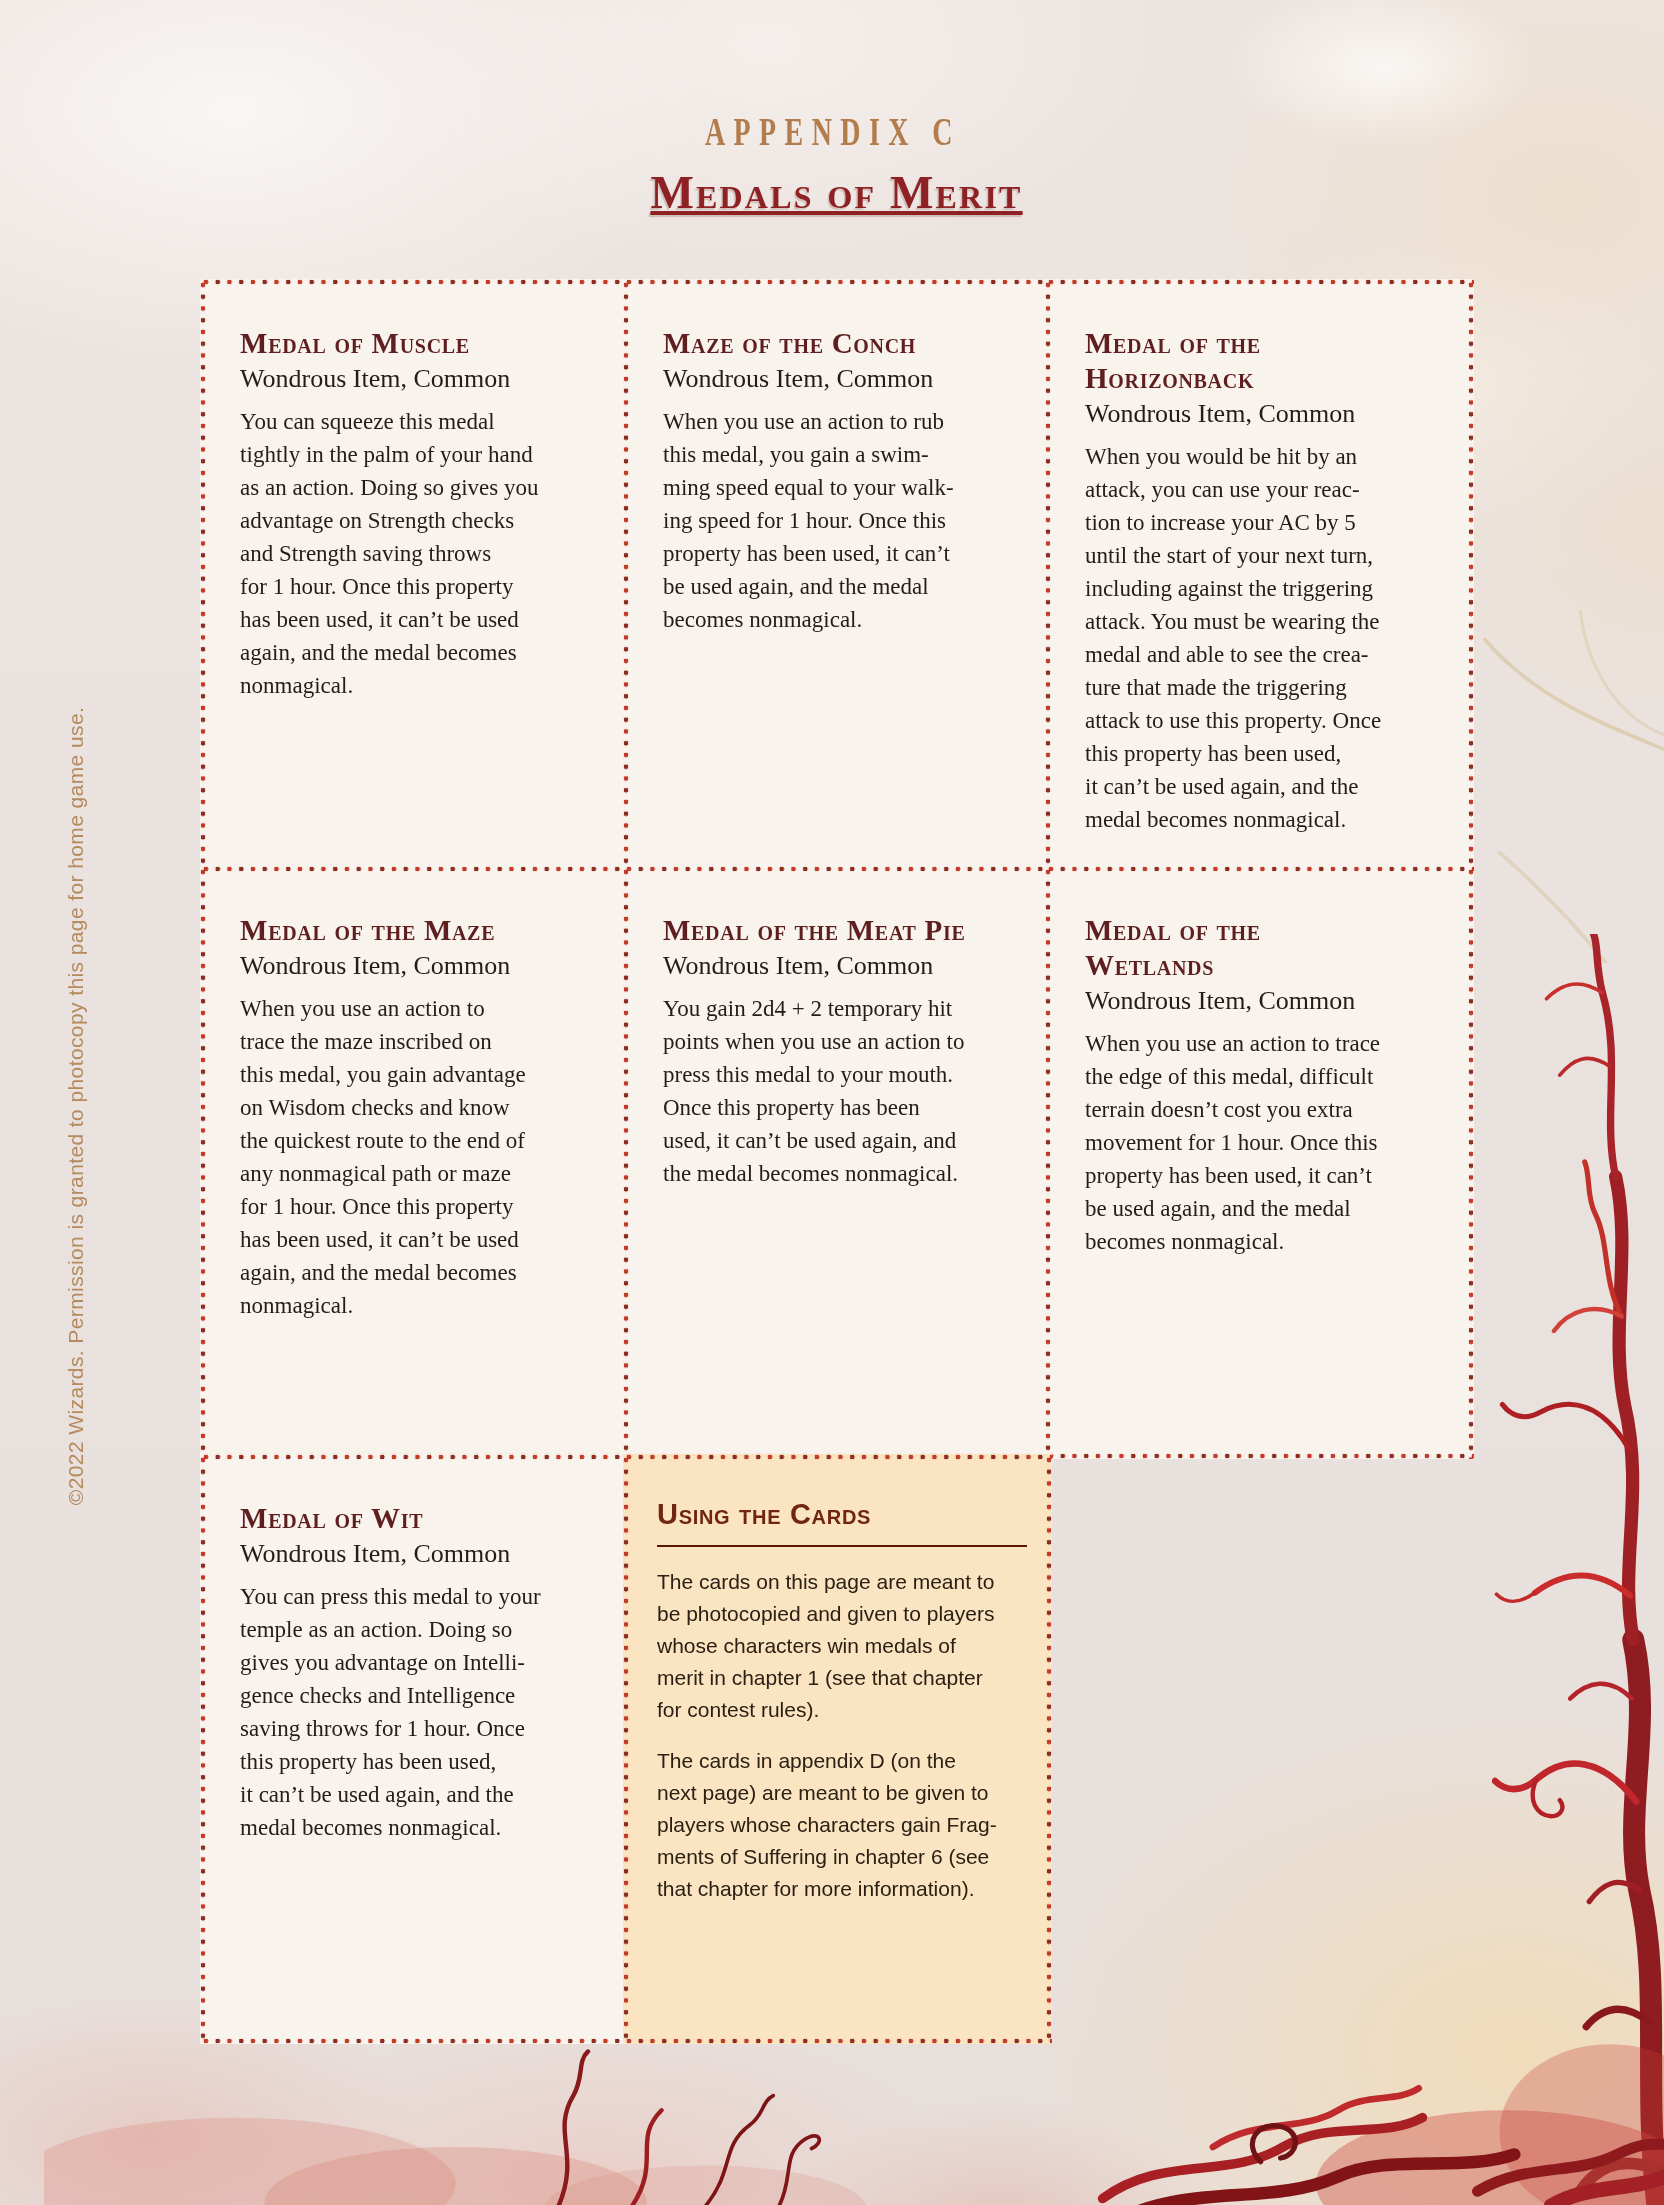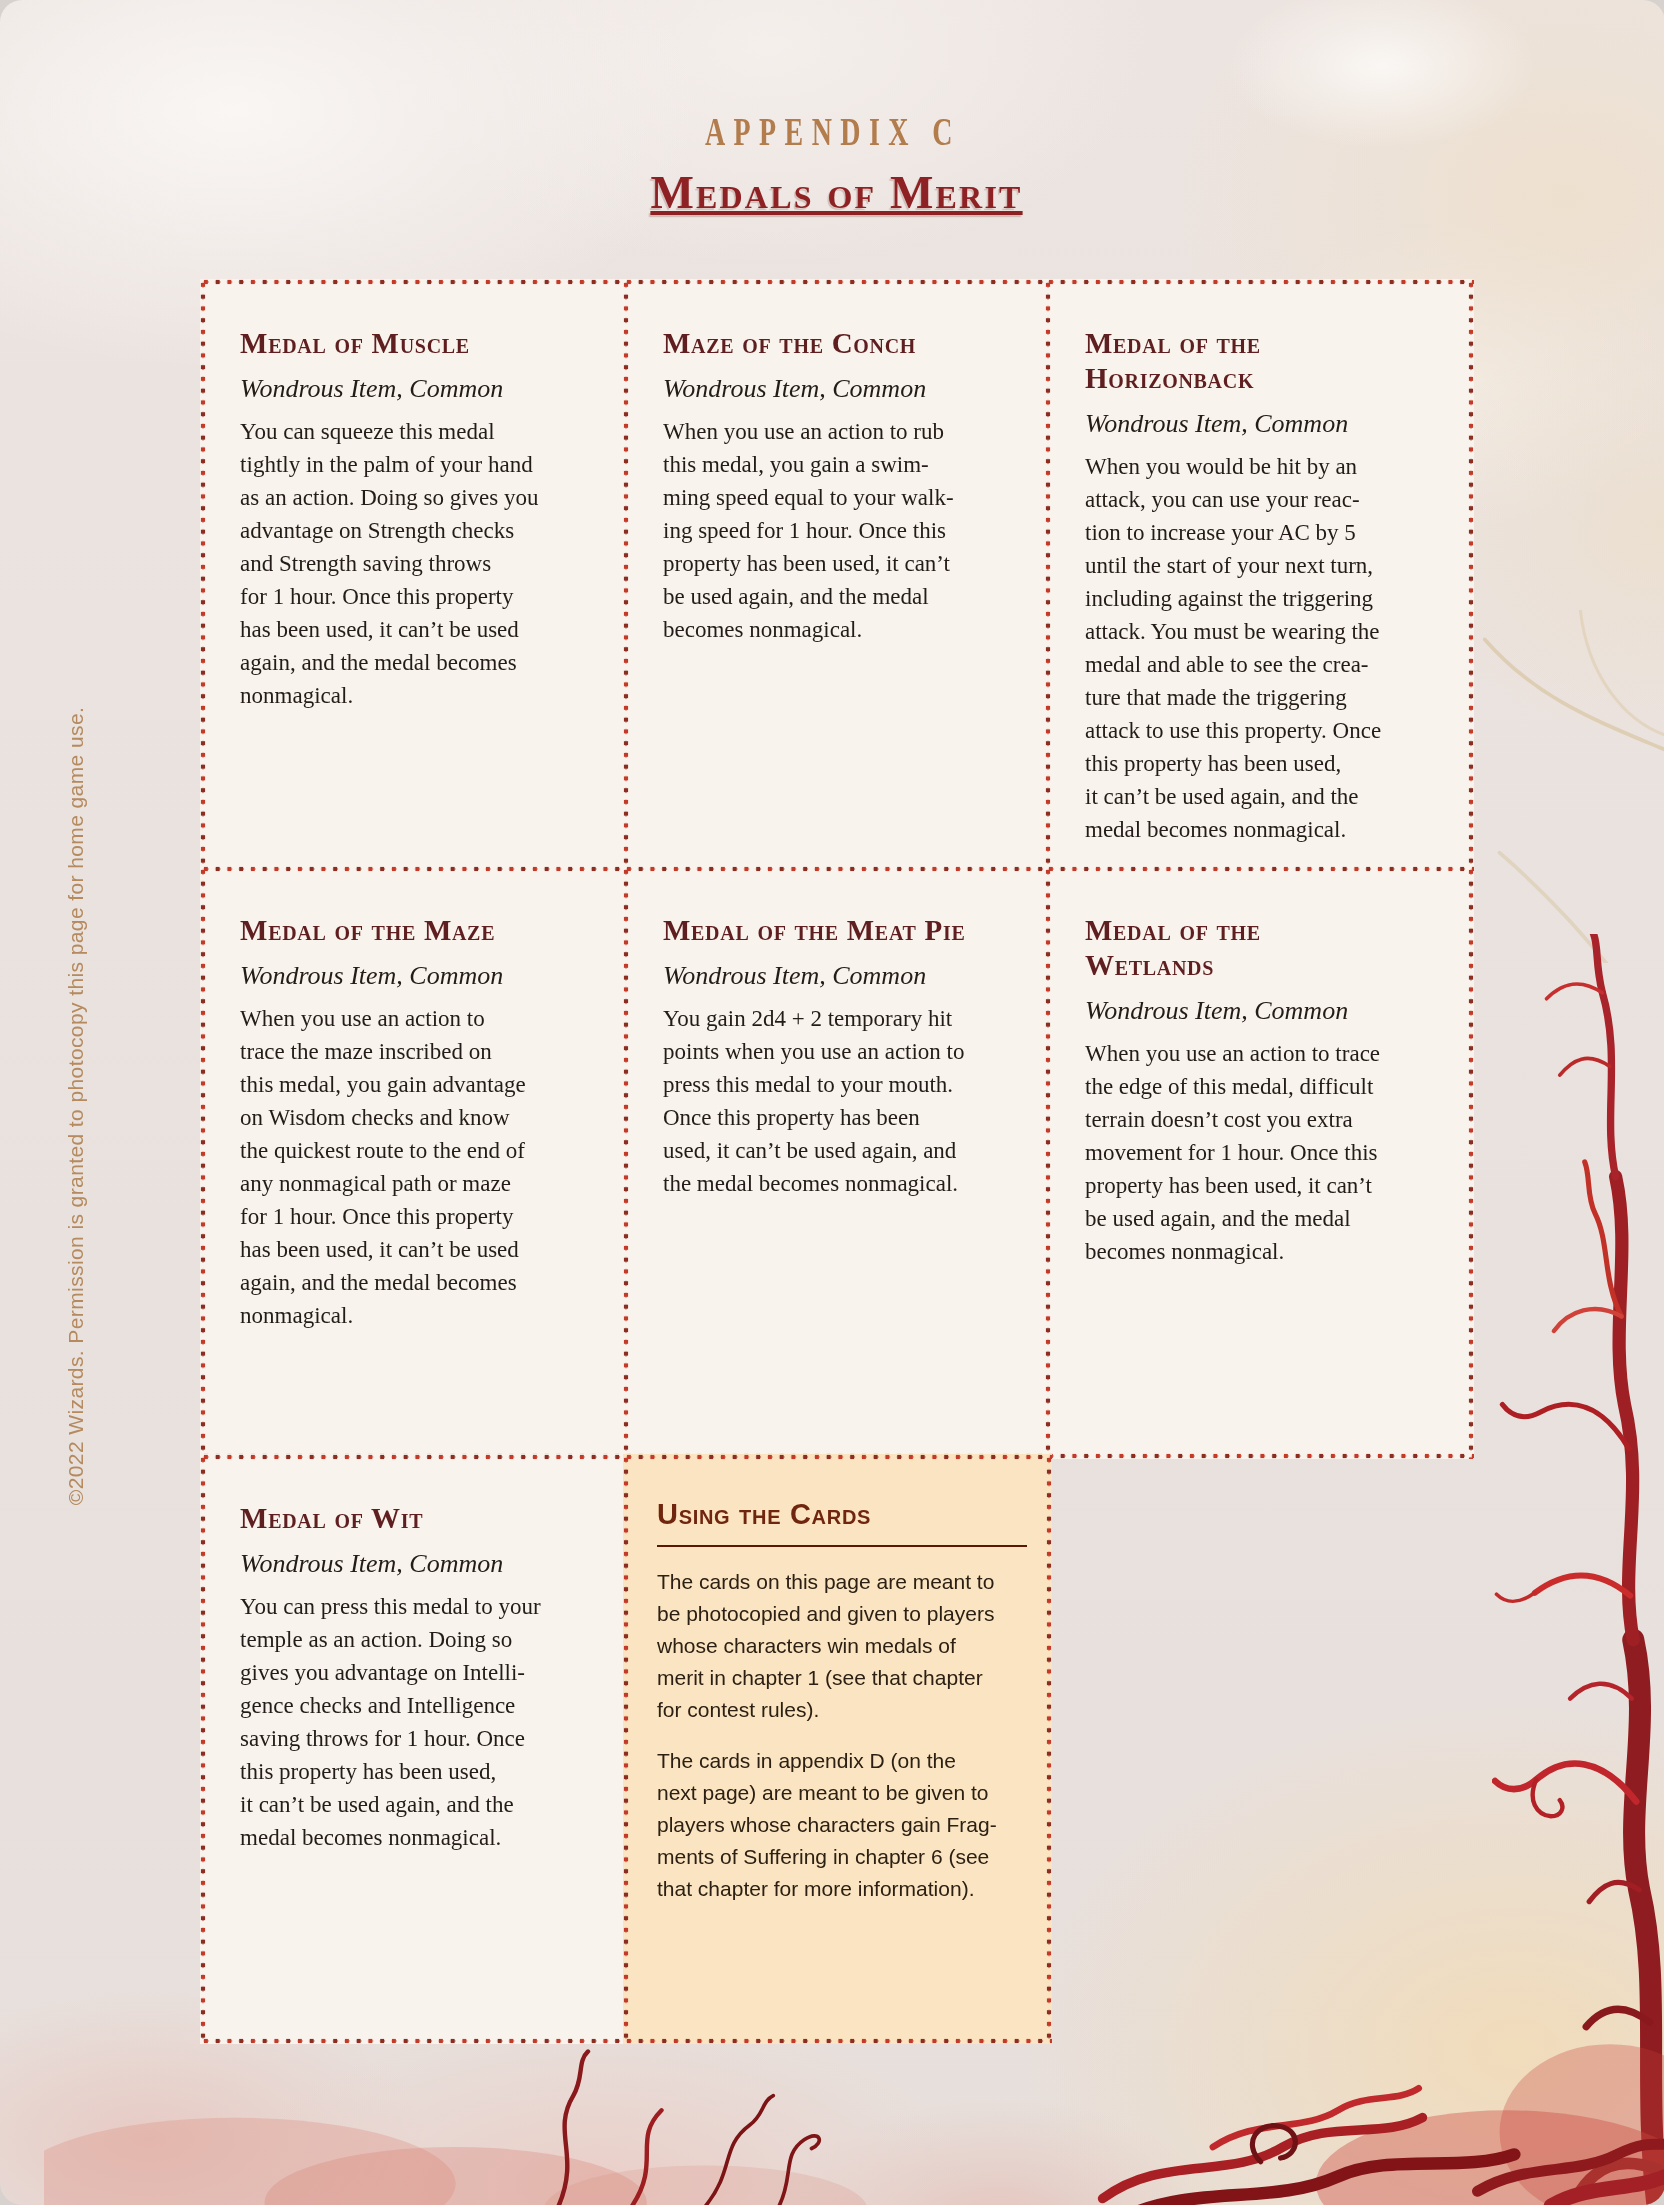--- a/index.html
+++ b/index.html
@@ -15,21 +15,20 @@
       radial-gradient(ellipse 559px 316px at 46% 2%,  rgba(246,241,238,0.85), transparent 70%),
       radial-gradient(ellipse 221px 118px at 83% 3%,  rgba(252,250,248,0.85), transparent 70%),
       radial-gradient(ellipse 603px 456px at 94% 9%,  rgba(238,224,206,0.95), transparent 64%),
       radial-gradient(ellipse 382px 294px at 100% 24%,rgba(236,222,203,0.75), transparent 70%),
       radial-gradient(ellipse 309px 221px at 88% 17%, rgba(247,241,234,0.8),  transparent 70%),
       radial-gradient(ellipse 772px 544px at 91% 93%,rgba(242,219,183,0.9),  transparent 63%),
       radial-gradient(ellipse 529px 235px at 36% 99%, rgba(235,204,197,0.85), transparent 70%),
       radial-gradient(ellipse 397px 206px at 9% 97%,  rgba(231,197,190,0.8),  transparent 70%),
       radial-gradient(ellipse 323px 184px at 60% 101%,rgba(227,184,174,0.65), transparent 70%),
       linear-gradient(#ece4e0,#e7dfdb);
-    border-radius: 22px;
   }
 
   
   .kicker{
     position:absolute;top:115px;left:0;width:100%;
     text-align:center;
     font-weight:bold;font-size:35px;line-height:35px;
     color:#b27c4c;letter-spacing:0.30em;
     text-transform:uppercase;
   }
@@ -75,22 +74,22 @@
     background-repeat:repeat-x,repeat-x,repeat-x,repeat-x,repeat-y,repeat-y,repeat-y,repeat-y;
   }
   .card.note{--card-bg:#fbe4c1;}
   .card-inner{padding:47px 29px 0 40px;}
   .card-title{
     font-weight:bold;font-variant:small-caps;
     font-size:29px;line-height:35px;letter-spacing:0.7px;
     color:#5f1e1f;white-space:pre-line;
   }
   .card-type{
-    font-style:italic;font-size:26px;line-height:29px;
-    color:#241c18;margin-top:13px;
+    font-size:26px;line-height:29px;
+    color:#241c18;margin-top:3px;
   }
   .card-body{
     font-size:23px;line-height:33px;color:#231c18;
     margin-top:12px;white-space:pre-line;
   }
   .card-body.indent{margin-top:0;text-indent:26.5px;}
 
   
   .note-inner{padding:44px 25px 0 34px;}
   .note-title-wrap{border-bottom:2.9px solid #5b1606;padding-bottom:15px;}

